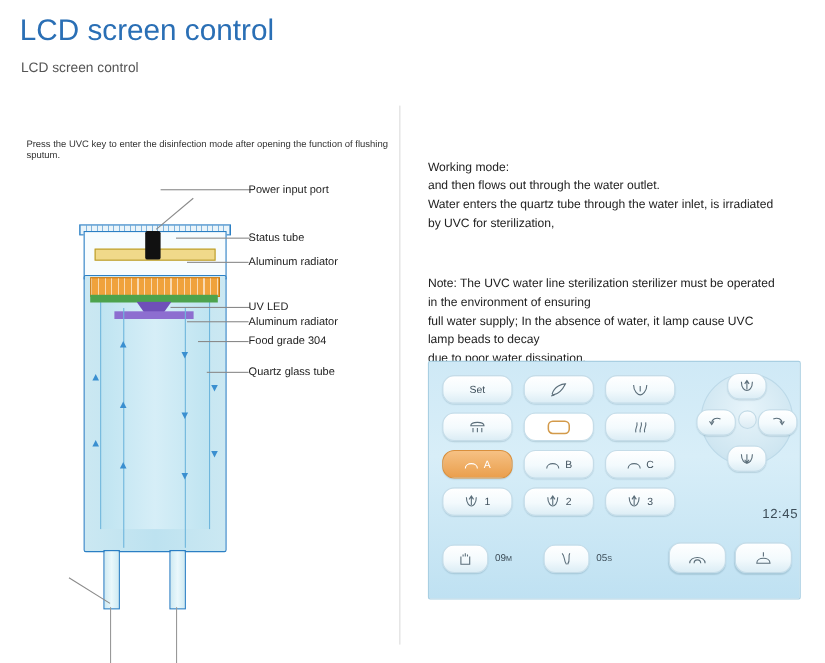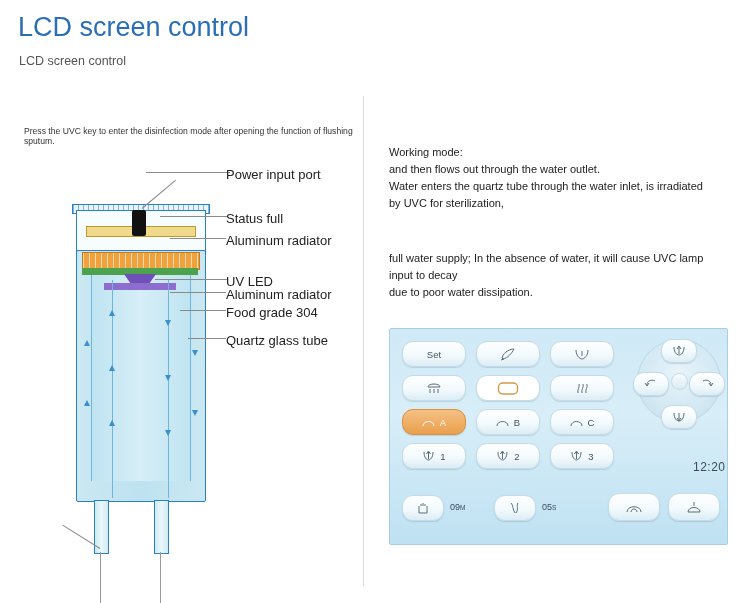--- a/index.html
+++ b/index.html
@@ -50,21 +50,21 @@
   }
   .diagram {
     position: absolute;
     left: 20px;
     top: 150px;
     width: 330px;
     height: 430px;
   }
   .lbl {
     position: absolute;
-    font-size: 13px;
+    font-size: 10px;
     color: #222;
     white-space: nowrap;
     text-align: center;
   }
   .leader {
     position: absolute;
     background: #8a8a8a;
     height: 1px;
   }
   .leader-d {
@@ -361,37 +361,38 @@
   <div class="leader" style="left:126px; top:22px; width:84px;"></div>
   <div class="leader-d" style="left:122px; top:58px; width:44px; transform:rotate(-40deg);"></div>
   <div class="leader" style="left:140px; top:66px; width:68px;"></div>
   <div class="leader" style="left:150px; top:88px; width:56px;"></div>
   <div class="leader" style="left:135px; top:129px; width:72px;"></div>
   <div class="leader" style="left:150px; top:142px; width:56px;"></div>
   <div class="leader" style="left:160px; top:160px; width:46px;"></div>
   <div class="leader" style="left:168px; top:188px; width:38px;"></div>
 
   <div class="lbl" style="left:206px; top:17px;">Power input port</div>
-  <div class="lbl" style="left:206px; top:61px;">Status full</div>
+  <div class="lbl" style="left:206px; top:61px;">Status tube</div>
   <div class="lbl" style="left:206px; top:83px;">Aluminum radiator</div>
   <div class="lbl" style="left:206px; top:124px;">UV LED</div>
   <div class="lbl" style="left:206px; top:137px;">Aluminum radiator</div>
   <div class="lbl" style="left:206px; top:155px;">Food grade 304</div>
   <div class="lbl" style="left:206px; top:183px;">Quartz glass tube</div>
 
 </div>
 
 <div class="rt-block rt-mode">
   <div class="rt-title">Working mode:</div>
   <div>and then flows out through the water outlet.</div>
   <div>Water enters the quartz tube through the water inlet, is irradiated by UVC for sterilization,</div>
 </div>
 
 <div class="rt-block rt-note">
-  <div>full water supply; In the absence of water, it will cause UVC lamp input to decay</div>
+  <div>Note: The UVC water line sterilization sterilizer must be operated in the environment of ensuring</div>
+  <div>full water supply; In the absence of water, it lamp cause UVC lamp beads to decay</div>
   <div>due to poor water dissipation.</div>
 </div>
 
 <div class="lcd">
 
   <div class="key" style="left:12px; top:12px; width:62px; height:24px;">
     <span class="lbl-t">Set</span>
   </div>
   <div class="key" style="left:86px; top:12px; width:62px; height:24px;">
     <span class="glyph">
@@ -514,21 +515,21 @@
   <div class="key" style="left:160px; top:114px; width:62px; height:24px;">
     <span class="glyph">
       <svg width="13" height="12" viewBox="0 0 13 12">
           <path d="M2 2 C2 8, 5 10, 6.5 10 C8 10, 11 8, 11 2" fill="none" stroke="#5b6e7a" stroke-width="1"></path>
           <path d="M6.5 9 L6.5 2 M4.5 4 L6.5 1 L8.5 4" fill="none" stroke="#5b6e7a" stroke-width="1"></path>
         </svg>
     </span>
     <span class="lbl-t" style="margin-left:5px;">3</span>
   </div>
 
-  <div class="clock">12:20</div>
+  <div class="clock">12:45</div>
 
   <div class="key" style="left:12px; top:166px; width:40px; height:24px;">
     <span class="glyph">
       <svg width="14" height="13" viewBox="0 0 14 13">
           <path d="M3 4 L3 11 L11 11 L11 4" fill="none" stroke="#5b6e7a" stroke-width="1"></path>
           <path d="M7 1 L7 4 M5 2 L5 4 M9 2 L9 4" stroke="#5b6e7a" stroke-width="1"></path>
         </svg>
     </span>
   </div>
   <div class="numlbl" style="left:60px; top:173px;">

